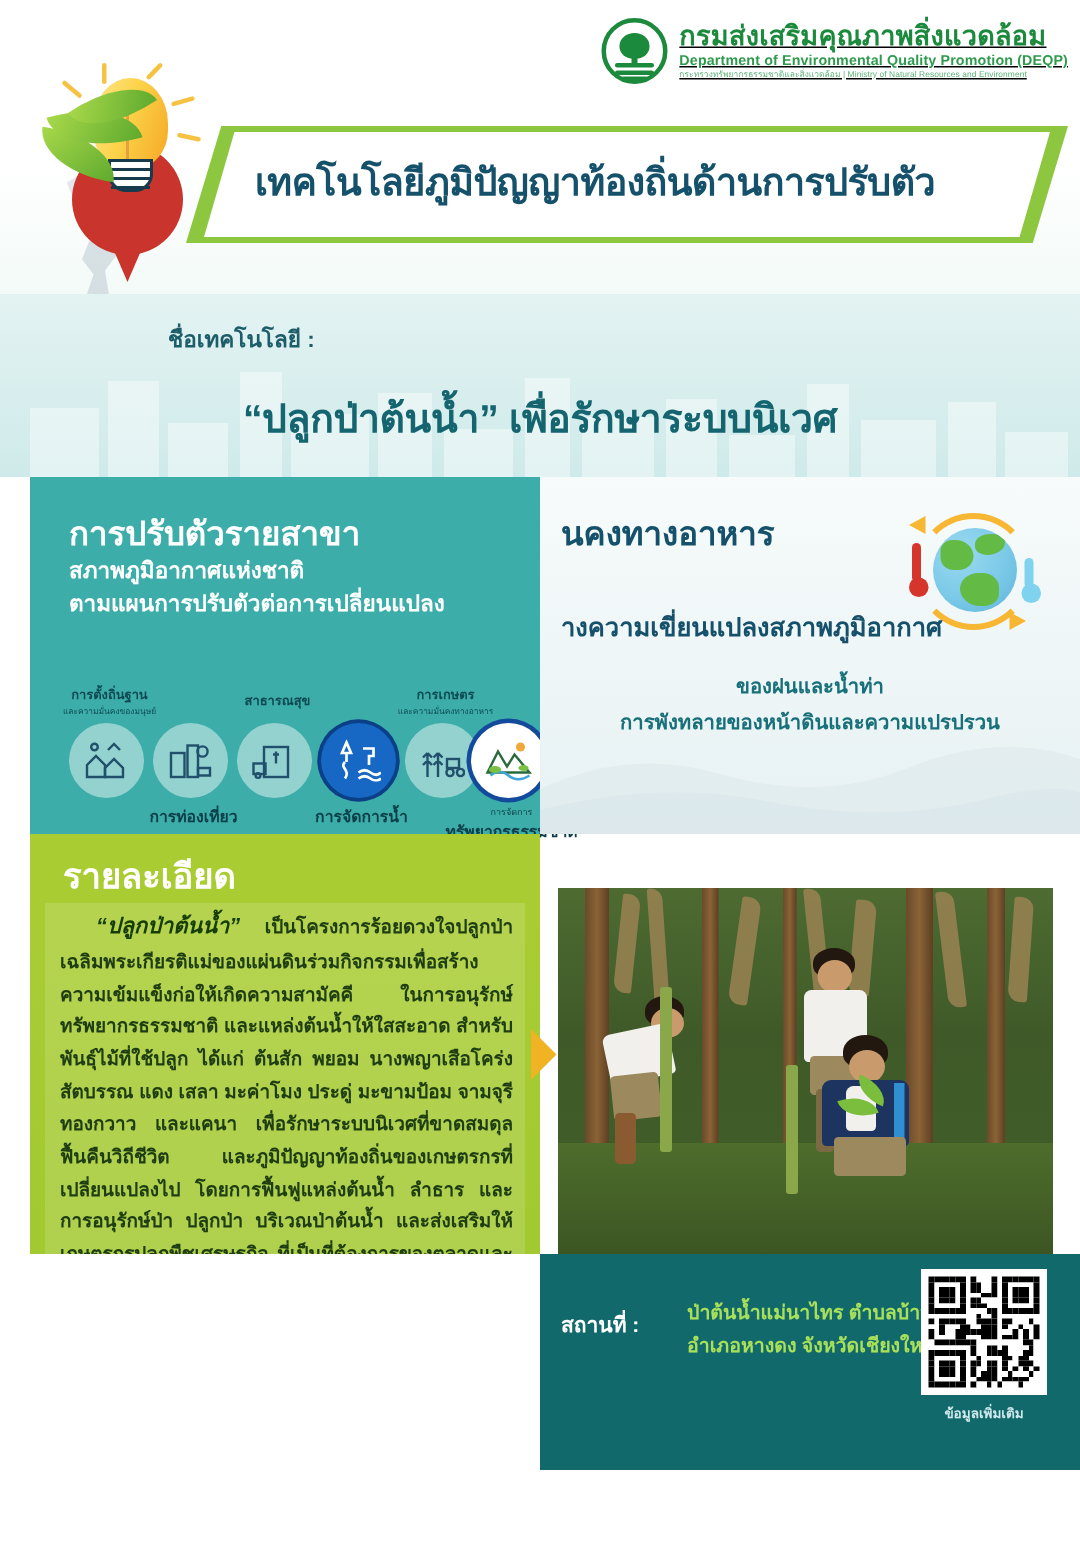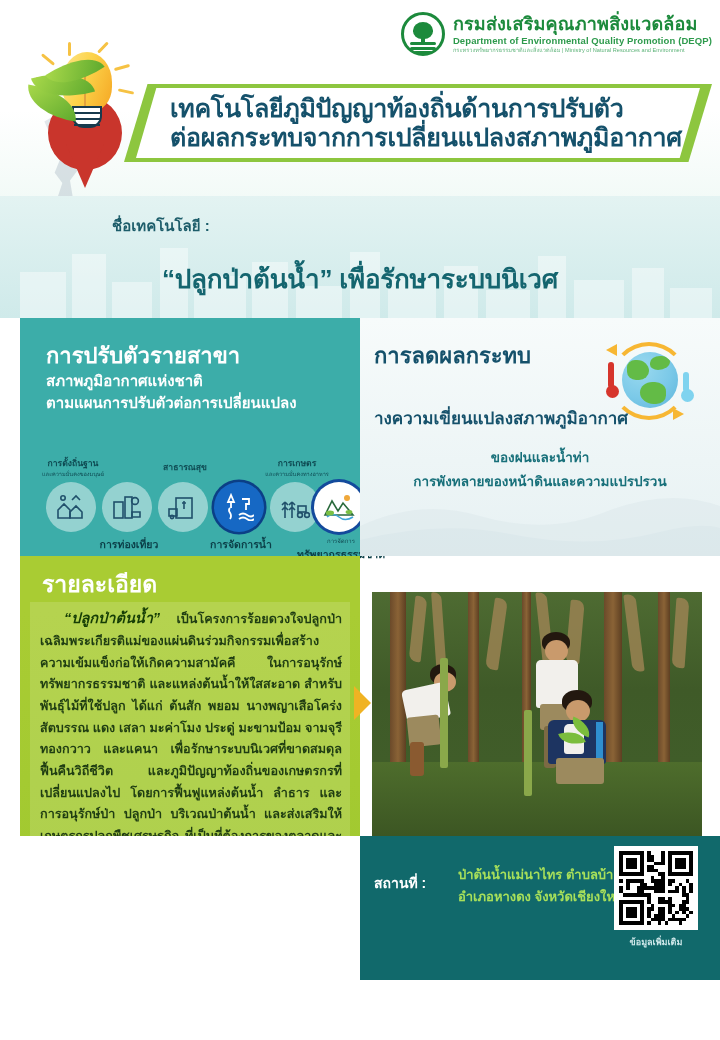--- a/index.html
+++ b/index.html
@@ -26,21 +26,21 @@
     background: #1c8a3c;
   }
   .deqp-seal .trunk {
     position: absolute; left: 50%; top: 20px; transform: translateX(-50%);
     width: 4px; height: 7px; background: #1c8a3c;
   }
   .deqp-seal .wave {
     position: absolute; left: 6px; width: 26px; height: 3px; background: #1c8a3c; border-radius: 3px;
   }
   .deqp-seal .w1 { top: 27px; } .deqp-seal .w2 { top: 32px; } .deqp-seal .w3 { top: 36px; width: 18px; left: 10px; }
-  .deqp-text { line-height: 1.05; }
+  .deqp-text { line-height: 1.05; text-decoration: underline; }
   .deqp-th { font-size: 18px; font-weight: bold; color: #1c8a3c; letter-spacing: .2px; }
   .deqp-en { font-size: 9.5px; font-weight: bold; color: #2d9a4c; letter-spacing: .1px; margin-top: 2px; }
   .deqp-sub { font-size: 5.6px; color: #5bb277; letter-spacing: .05px; margin-top: 2px; }
 
   
   .title-banner {
     position: absolute; left: 124px; top: 84px; width: 588px; height: 78px;
     background: #8dc63f;
     clip-path: polygon(4% 0%, 100% 0%, 96% 100%, 0% 100%);
   }
@@ -275,21 +275,20 @@
         <i></i>
       </div>
     <div class="leaf l1"></div>
       <div class="leaf l2"></div>
       <div class="leaf l3"></div>
   </div>
 
   <div class="title-banner">
     <div class="inner">
       <div class="title-line">เทคโนโลยีภูมิปัญญาท้องถิ่นด้านการปรับตัว</div>
-      <div class="title-line">ต่อผลกระทบจากการเปลี่ยนแปลงสภาพภูมิอากาศ</div>
     </div>
   </div>
 
   <div class="tech-band">
     <svg class="skyline" viewBox="0 0 720 86" preserveAspectRatio="none">
       <g fill="#ffffff" opacity="0.75">
         <rect x="20" y="40" width="46" height="46"></rect>
           <rect x="72" y="22" width="34" height="64"></rect>
         <rect x="112" y="50" width="40" height="36"></rect>
           <rect x="160" y="16" width="28" height="70"></rect>
@@ -441,21 +440,21 @@
           <div class="stem"></div>
           <div class="bulbt"></div>
         </div>
       <div class="thermo cold">
           <div class="stem"></div>
           <div class="bulbt"></div>
         </div>
     </div>
 
     <div class="cr-h1">
-      <div>การลดผลกระทบ</div>
+      <div>นคงทางอาหาร</div>
     </div>
     <div class="cr-h2">างความเขี่ยนแปลงสภาพภูมิอากาศ</div>
     <div class="cr-body">
       <div>ของฝนและน้ำท่า</div>
       <div>การพังทลายของหน้าดินและความแปรปรวน</div>
     </div>
   </div>
 
   <div class="details">
     <div class="det-title">รายละเอียด</div>

